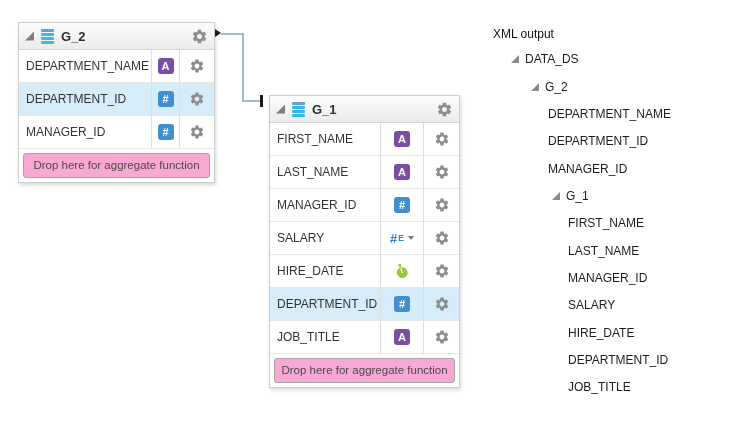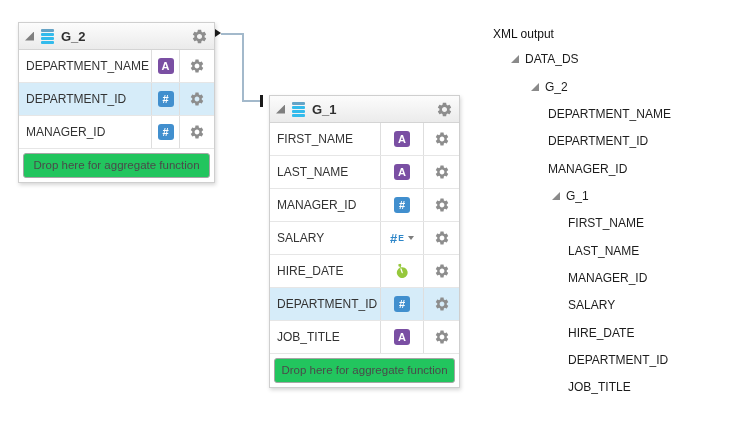--- a/index.html
+++ b/index.html
@@ -61,21 +61,21 @@
   .num-agg .suffix{color:#2e86c8;font-weight:bold;font-size:8.5px;line-height:9px;margin-left:1px;}
   .dd-arrow{
     width:0;height:0;margin-left:4px;
     border-left:3.5px solid transparent;border-right:3.5px solid transparent;
     border-top:4.5px solid #7d7d7d;
   }
   .stopwatch{width:16px;height:16px;color:#96c83c;}
   .stopwatch svg{width:100%;height:100%;display:block;}
   .panel-footer{padding:4px;}
   .drop-zone{
-    border:1px solid #a6a6a6;border-radius:3px;background:#22c55e;
+    border:1px solid #a6a6a6;border-radius:3px;background:#f9a8d4;
     height:23px;line-height:23px;text-align:center;
     font-size:11.5px;color:#4a4a4a;white-space:nowrap;overflow:hidden;
   }
   
   .conn{position:absolute;background:#a3b9cb;}
   .conn-arrow{
     position:absolute;left:215px;top:29px;width:0;height:0;background:none;
     border-top:4.5px solid transparent;border-bottom:4.5px solid transparent;
     border-left:6px solid #1a1a1a;
   }

